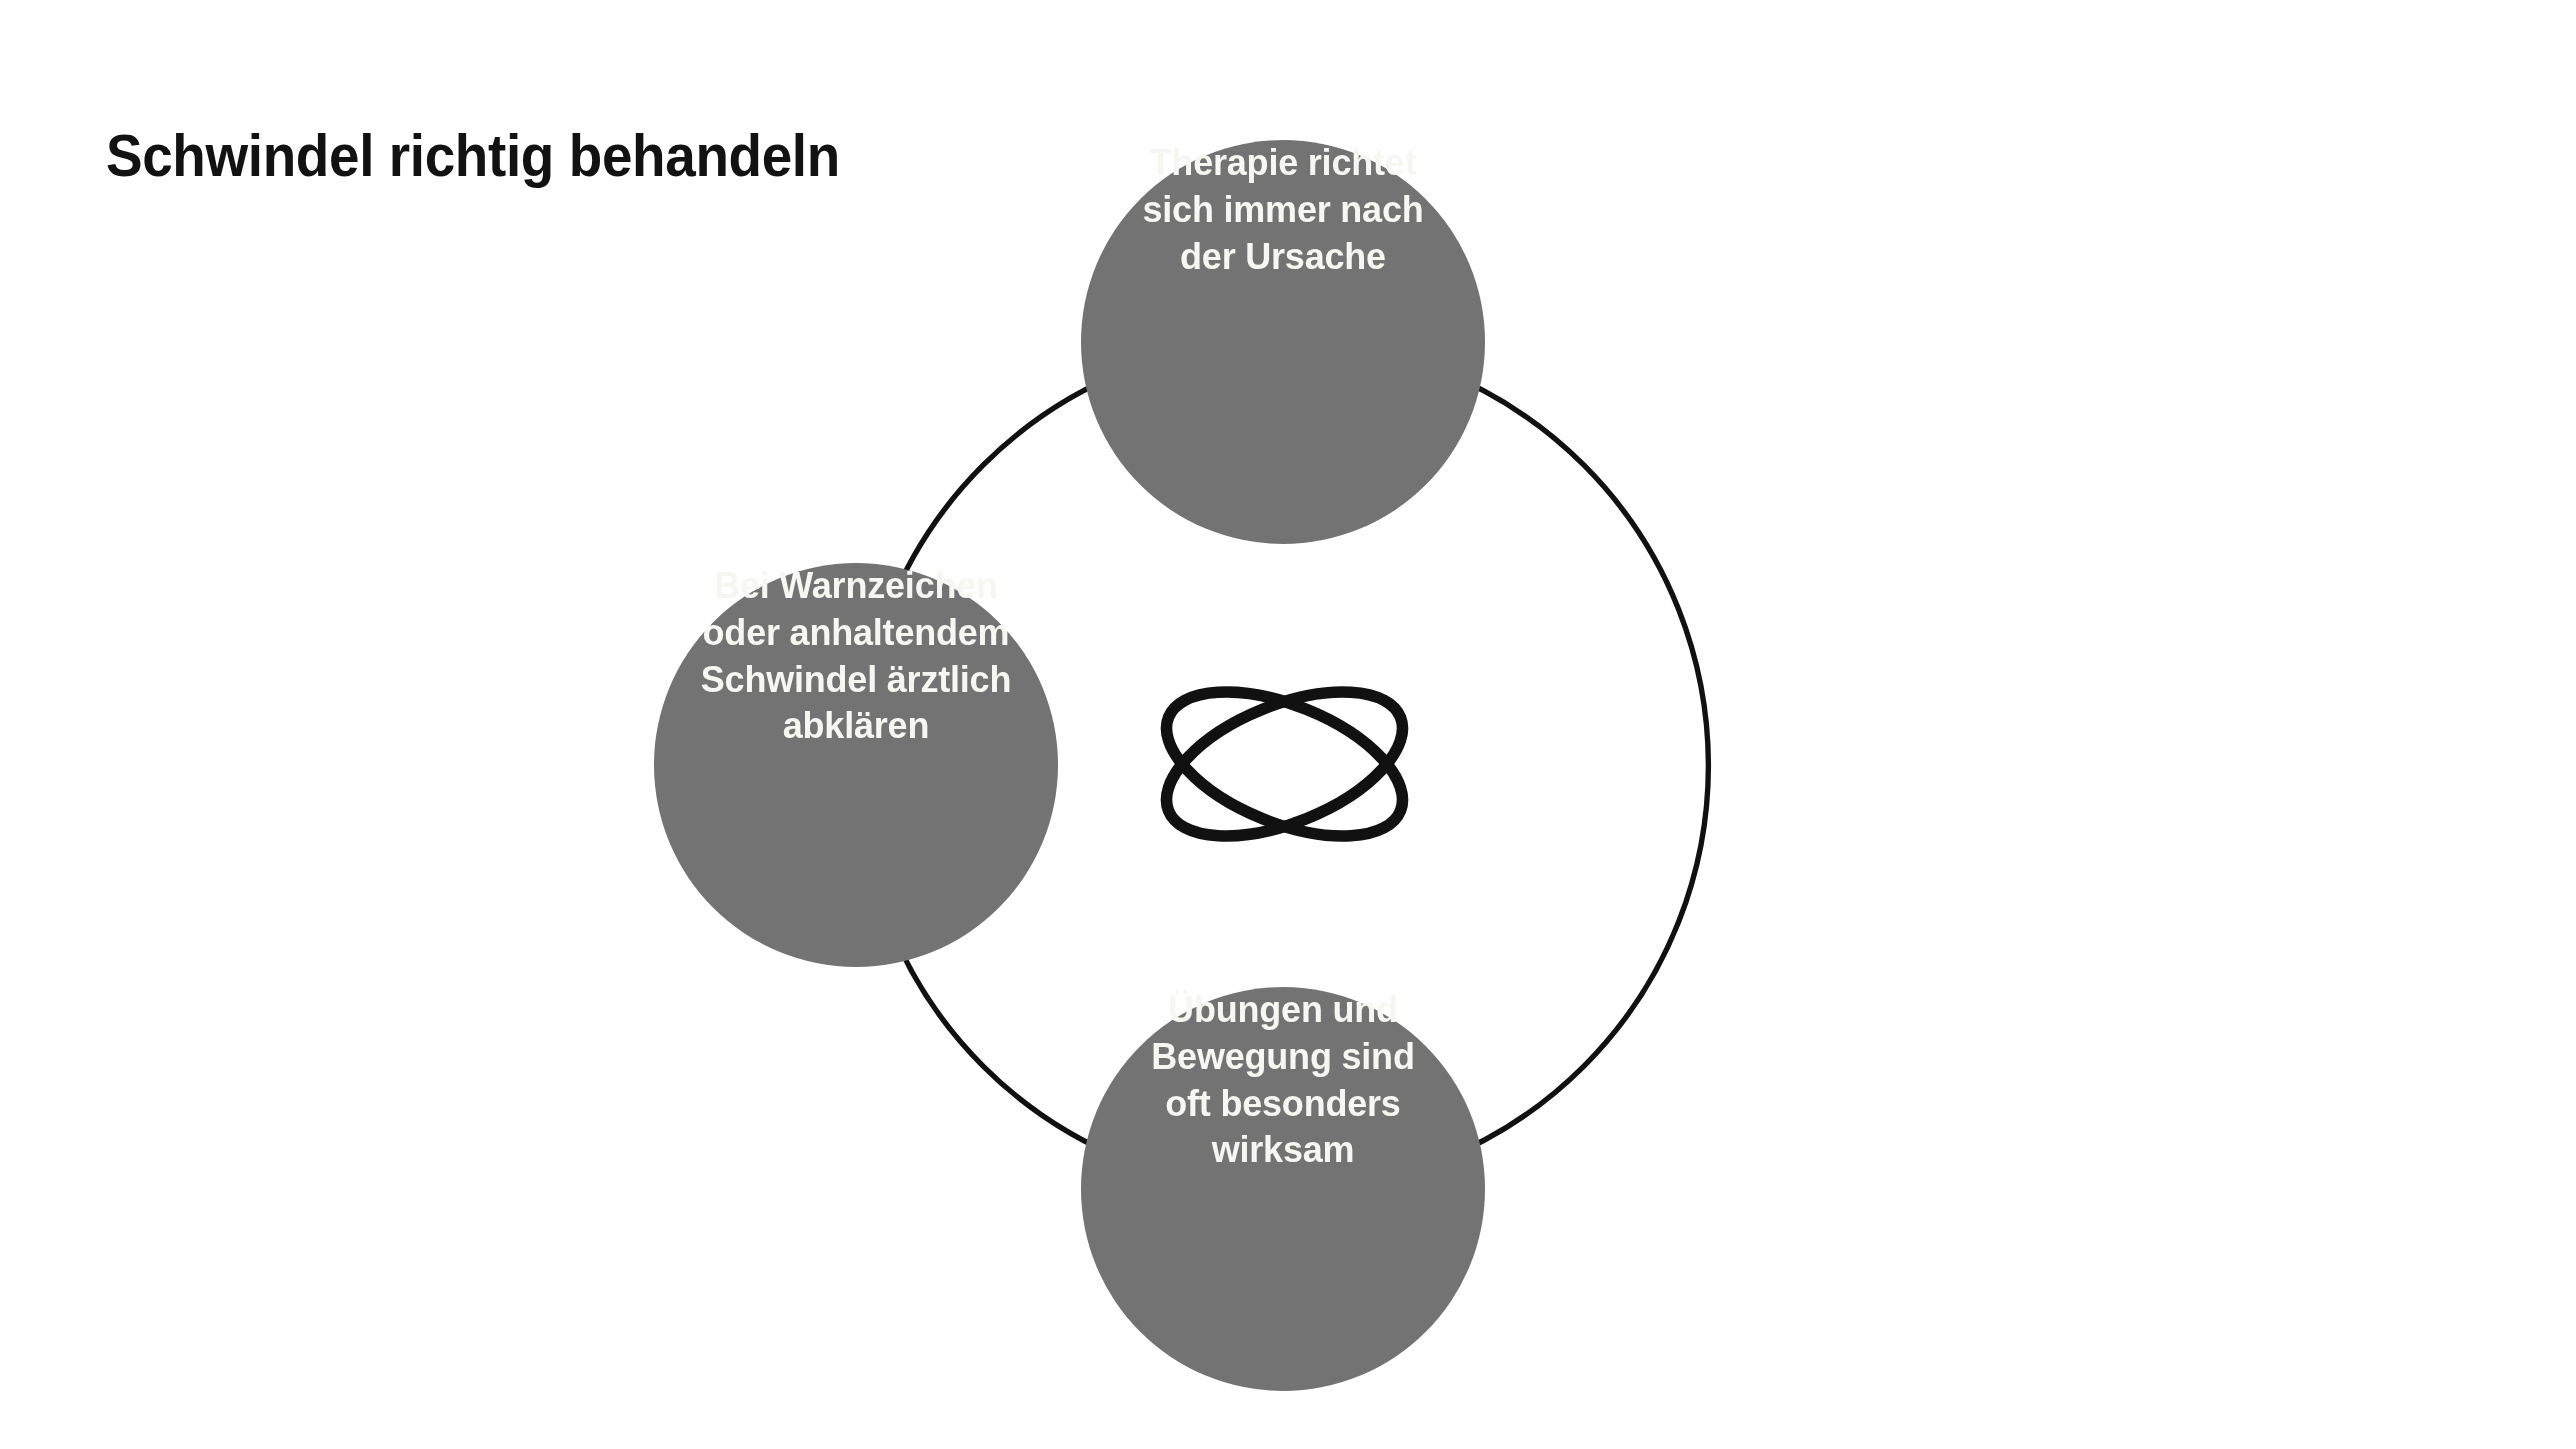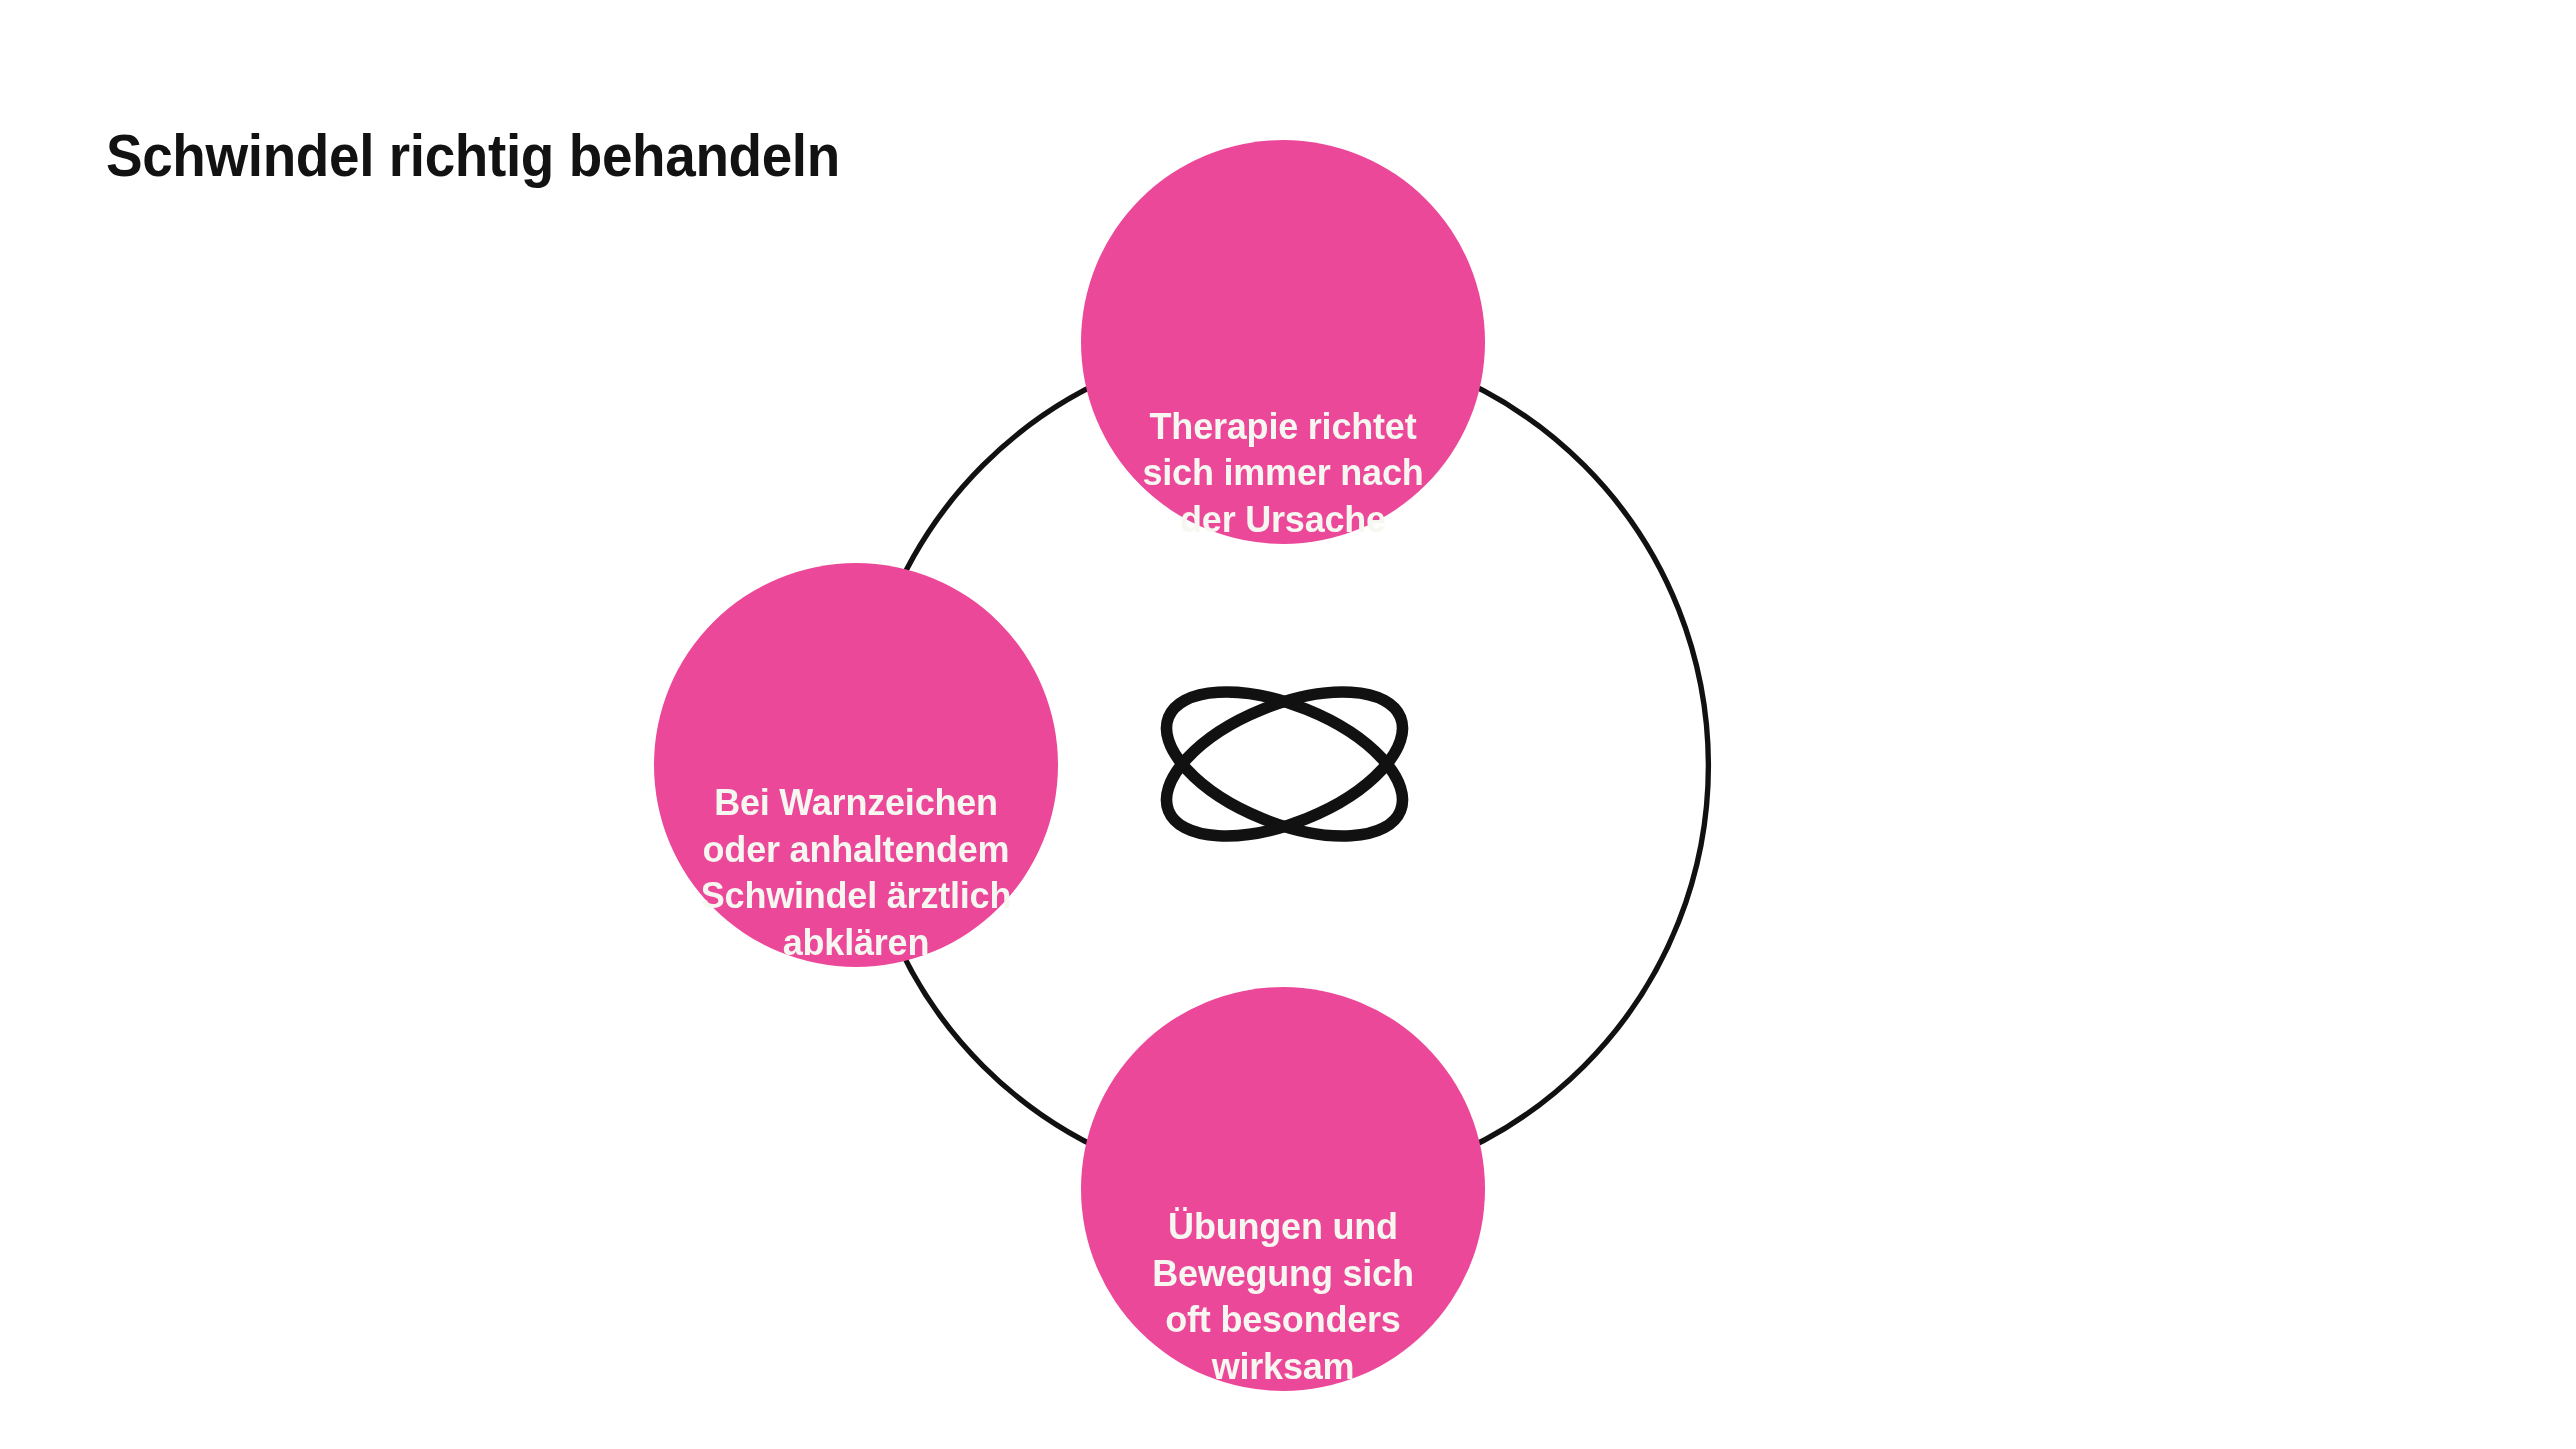--- a/index.html
+++ b/index.html
@@ -54,23 +54,23 @@
     height: 1449px;
     pointer-events: none;
   }
 
   
   .node {
     position: absolute;
     width: 404px;
     height: 404px;
     border-radius: 50%;
-    background: #ec4899;
+    background: #737373;
     display: flex;
-    align-items: flex-end;
+    align-items: flex-start;
     justify-content: center;
     box-sizing: border-box;
     padding: 0 34px;
   }
   .node-label {
     color: #F7F7F2;
     font-size: 36px;
     line-height: 1.30;
     font-weight: 700;
     text-align: center;
@@ -114,21 +114,21 @@
 
     <div class="node" id="node-top">
       <div class="node-label">Therapie richtet
 sich immer nach
 der Ursache</div>
     </div>
 
 
     <div class="node" id="node-bottom">
       <div class="node-label">Übungen und
-Bewegung sich
+Bewegung sind
 oft besonders
 wirksam</div>
     </div>
 
     <div class="node" id="node-left">
       <div class="node-label">Bei Warnzeichen
 oder anhaltendem
 Schwindel ärztlich
 abklären</div>
     </div>

